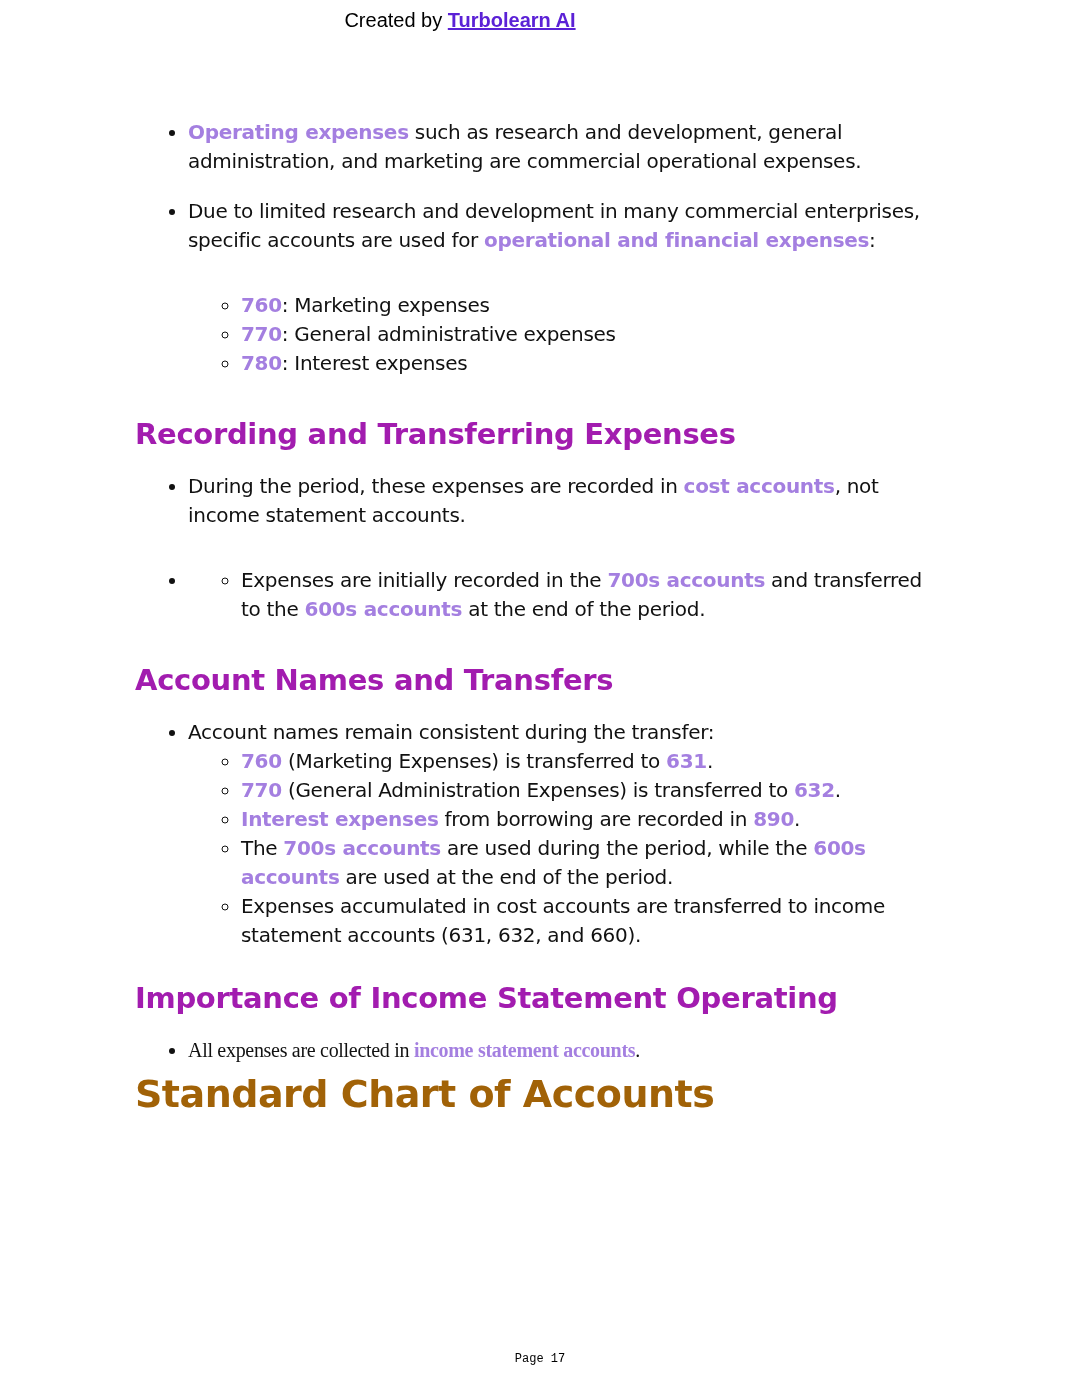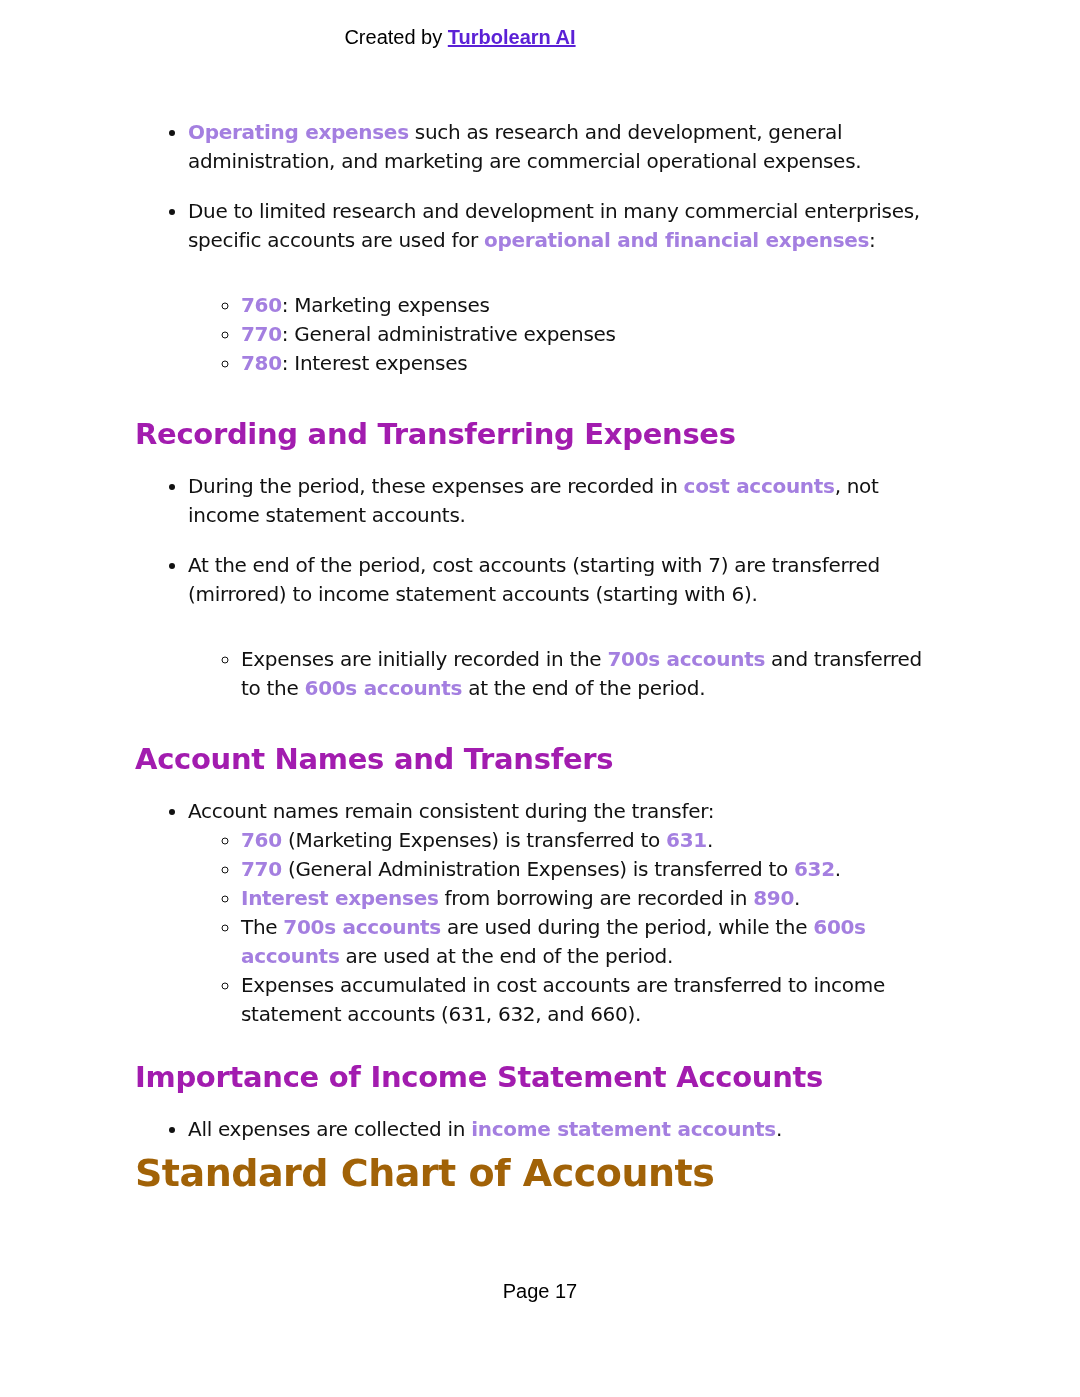--- a/index.html
+++ b/index.html
@@ -1,28 +1,28 @@
 <!DOCTYPE html>
 <html><head>
 <meta charset="utf-8">
 <style>
   html, body { margin: 0; padding: 0; background: #ffffff; }
   body { width: 1080px; height: 1397px; position: relative; overflow: hidden; font-family: "DejaVu Sans", sans-serif; color: #111111; }
-  .header { position: absolute; top: 26px; left: 0; width: 920px; text-align: center; font-family: "Liberation Sans", sans-serif; font-size: 20px; color: #000; }
+  .header { position: absolute; top: 9px; left: 0; width: 920px; text-align: center; font-family: "Liberation Sans", sans-serif; font-size: 20px; color: #000; }
   .header a { color: #5b21d6; font-weight: bold; text-decoration: underline; }
   .content { position: absolute; left: 135px; top: 118px; width: 800px; font-size: 20px; line-height: 29px; letter-spacing: -0.3px; }
   ul { margin: 0; padding-left: 53px; list-style: disc; }
   ul.sub { padding-left: 53px; list-style: circle; margin-top: 36px; }
   ul.sub.tight { margin-top: 0; }
   li { margin-bottom: 21px; }
   ul.sub li { margin-bottom: 0; }
   .hl { color: #a47fe0; font-weight: bold; }
   h2 { font-size: 29px; color: #a21caf; margin: 0; font-weight: bold; letter-spacing: -0.3px; line-height: 36px; }
   h1 { font-size: 38px; color: #a16207; margin: 0; font-weight: bold; line-height: 44px; letter-spacing: -0.5px; }
-  .footer { position: absolute; top: 1280px; left: 0; width: 1080px; text-align: center; font-family: Liberation Sans, sans-serif; font-size: 20px; color: #000; }
+  .footer { position: absolute; top: 1352px; left: 0; width: 1080px; text-align: center; font-family: Liberation Mono, monospace; font-size: 12px; color: #000; }
 </style>
 </head>
 <body>
 
 <div class="header">
   <span>Created by </span><a>Turbolearn AI</a>
 </div>
 
 <div class="content">
   <ul>
@@ -32,41 +32,41 @@
         <li><span class="hl">760</span><span>: Marketing expenses</span></li>
         <li><span class="hl">770</span><span>: General administrative expenses</span></li>
         <li><span class="hl">780</span><span>: Interest expenses</span></li>
       </ul>
     </li>
   </ul>
 
   <h2 style="margin-top:38px;">Recording and Transferring Expenses</h2>
   <ul style="margin-top:20px;">
     <li><span>During the period, these expenses are recorded in </span><span class="hl">cost accounts</span><span>, not income statement accounts.</span></li>
-    <li><span>At the end of the period, cost accounts (starting with 7) are transferred (mirrored) to income statement accounts (starting with 6).</span>
+    <li>
       <ul class="sub">
         <li><span>Expenses are initially recorded in the </span><span class="hl">700s accounts</span><span> and transferred to the </span><span class="hl">600s accounts</span><span> at the end of the period.</span></li>
       </ul>
     </li>
   </ul>
 
   <h2 style="margin-top:38px;">Account Names and Transfers</h2>
   <ul style="margin-top:20px;">
     <li><span>Account names remain consistent during the transfer:</span>
       <ul class="sub tight">
         <li><span class="hl">760</span><span> (Marketing Expenses) is transferred to </span><span class="hl">631</span><span>.</span></li>
         <li><span class="hl">770</span><span> (General Administration Expenses) is transferred to </span><span class="hl">632</span><span>.</span></li>
         <li><span class="hl">Interest expenses</span><span> from borrowing are recorded in </span><span class="hl">890</span><span>.</span></li>
         <li><span>The </span><span class="hl">700s accounts</span><span> are used during the period, while the </span><span class="hl">600s accounts</span><span> are used at the end of the period.</span></li>
         <li><span>Expenses accumulated in cost accounts are transferred to income statement accounts (631, 632, and 660).</span></li>
       </ul>
     </li>
   </ul>
 
-  <h2 style="margin-top:30px;">Importance of Income Statement Accounts</h2>
+  <h2 style="margin-top:30px;">Importance of Income Statement Operating</h2>
   <ul style="margin-top:20px;">
-    <li style="margin-bottom:7px;"><span>All expenses are collected in </span><span class="hl">income statement accounts</span><span>.</span></li>
+    <li style="margin-bottom:7px;font-family:Liberation Serif, serif;"><span>All expenses are collected in </span><span class="hl">income statement accounts</span><span>.</span></li>
   </ul>
 
   <h1 style="margin-top:2px;">Standard Chart of Accounts</h1>
 </div>
 
 <div class="footer">Page 17</div>
 
 </body></html>

